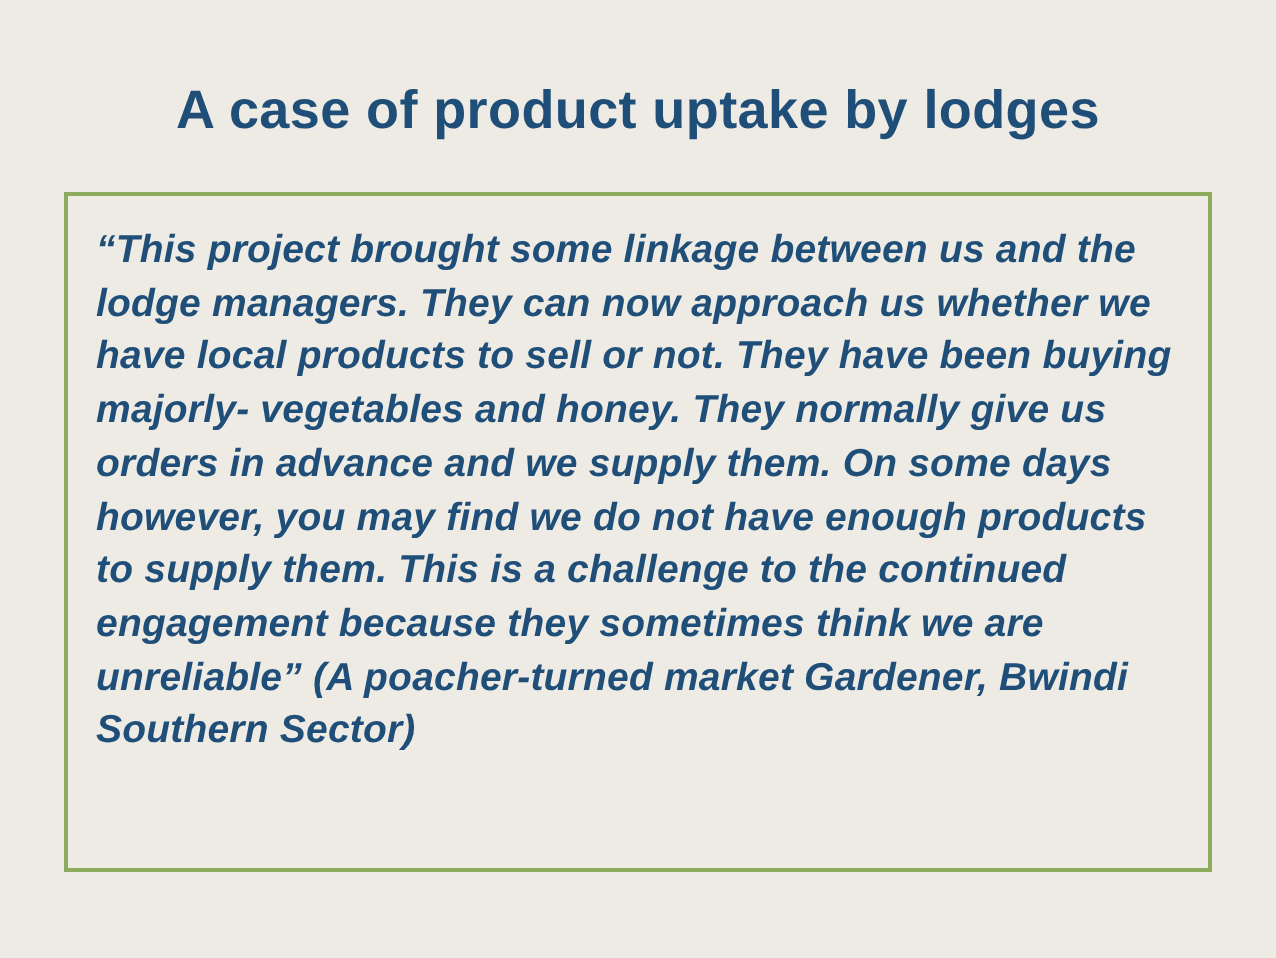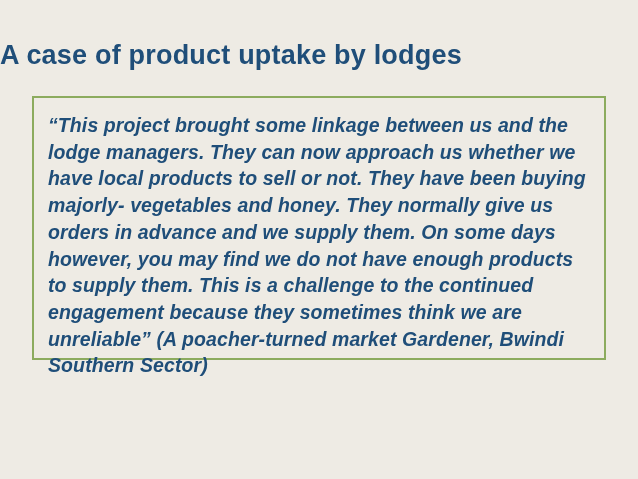--- a/index.html
+++ b/index.html
@@ -18,33 +18,33 @@
     width: 638px;
     height: 479px;
     box-sizing: border-box;
     background: #eeebe4;
   }
   .slide-title {
     position: absolute;
     left: 0;
     top: 40px;
     width: 638px;
-    text-align: left;
+    text-align: center;
     font-size: 27px;
     font-weight: bold;
     color: #1f4e79;
     letter-spacing: 0.2px;
     line-height: 1.15;
   }
   .quote-box {
     position: absolute;
     left: 32px;
     top: 96px;
     width: 574px;
-    height: 264px;
+    height: 340px;
     box-sizing: border-box;
     border: 2px solid #8cab5e;
     background: transparent;
     padding: 14px 16px 10px 14px;
   }
   .quote-text {
     margin: 0;
     font-size: 19.5px;
     font-weight: bold;
     font-style: italic;

